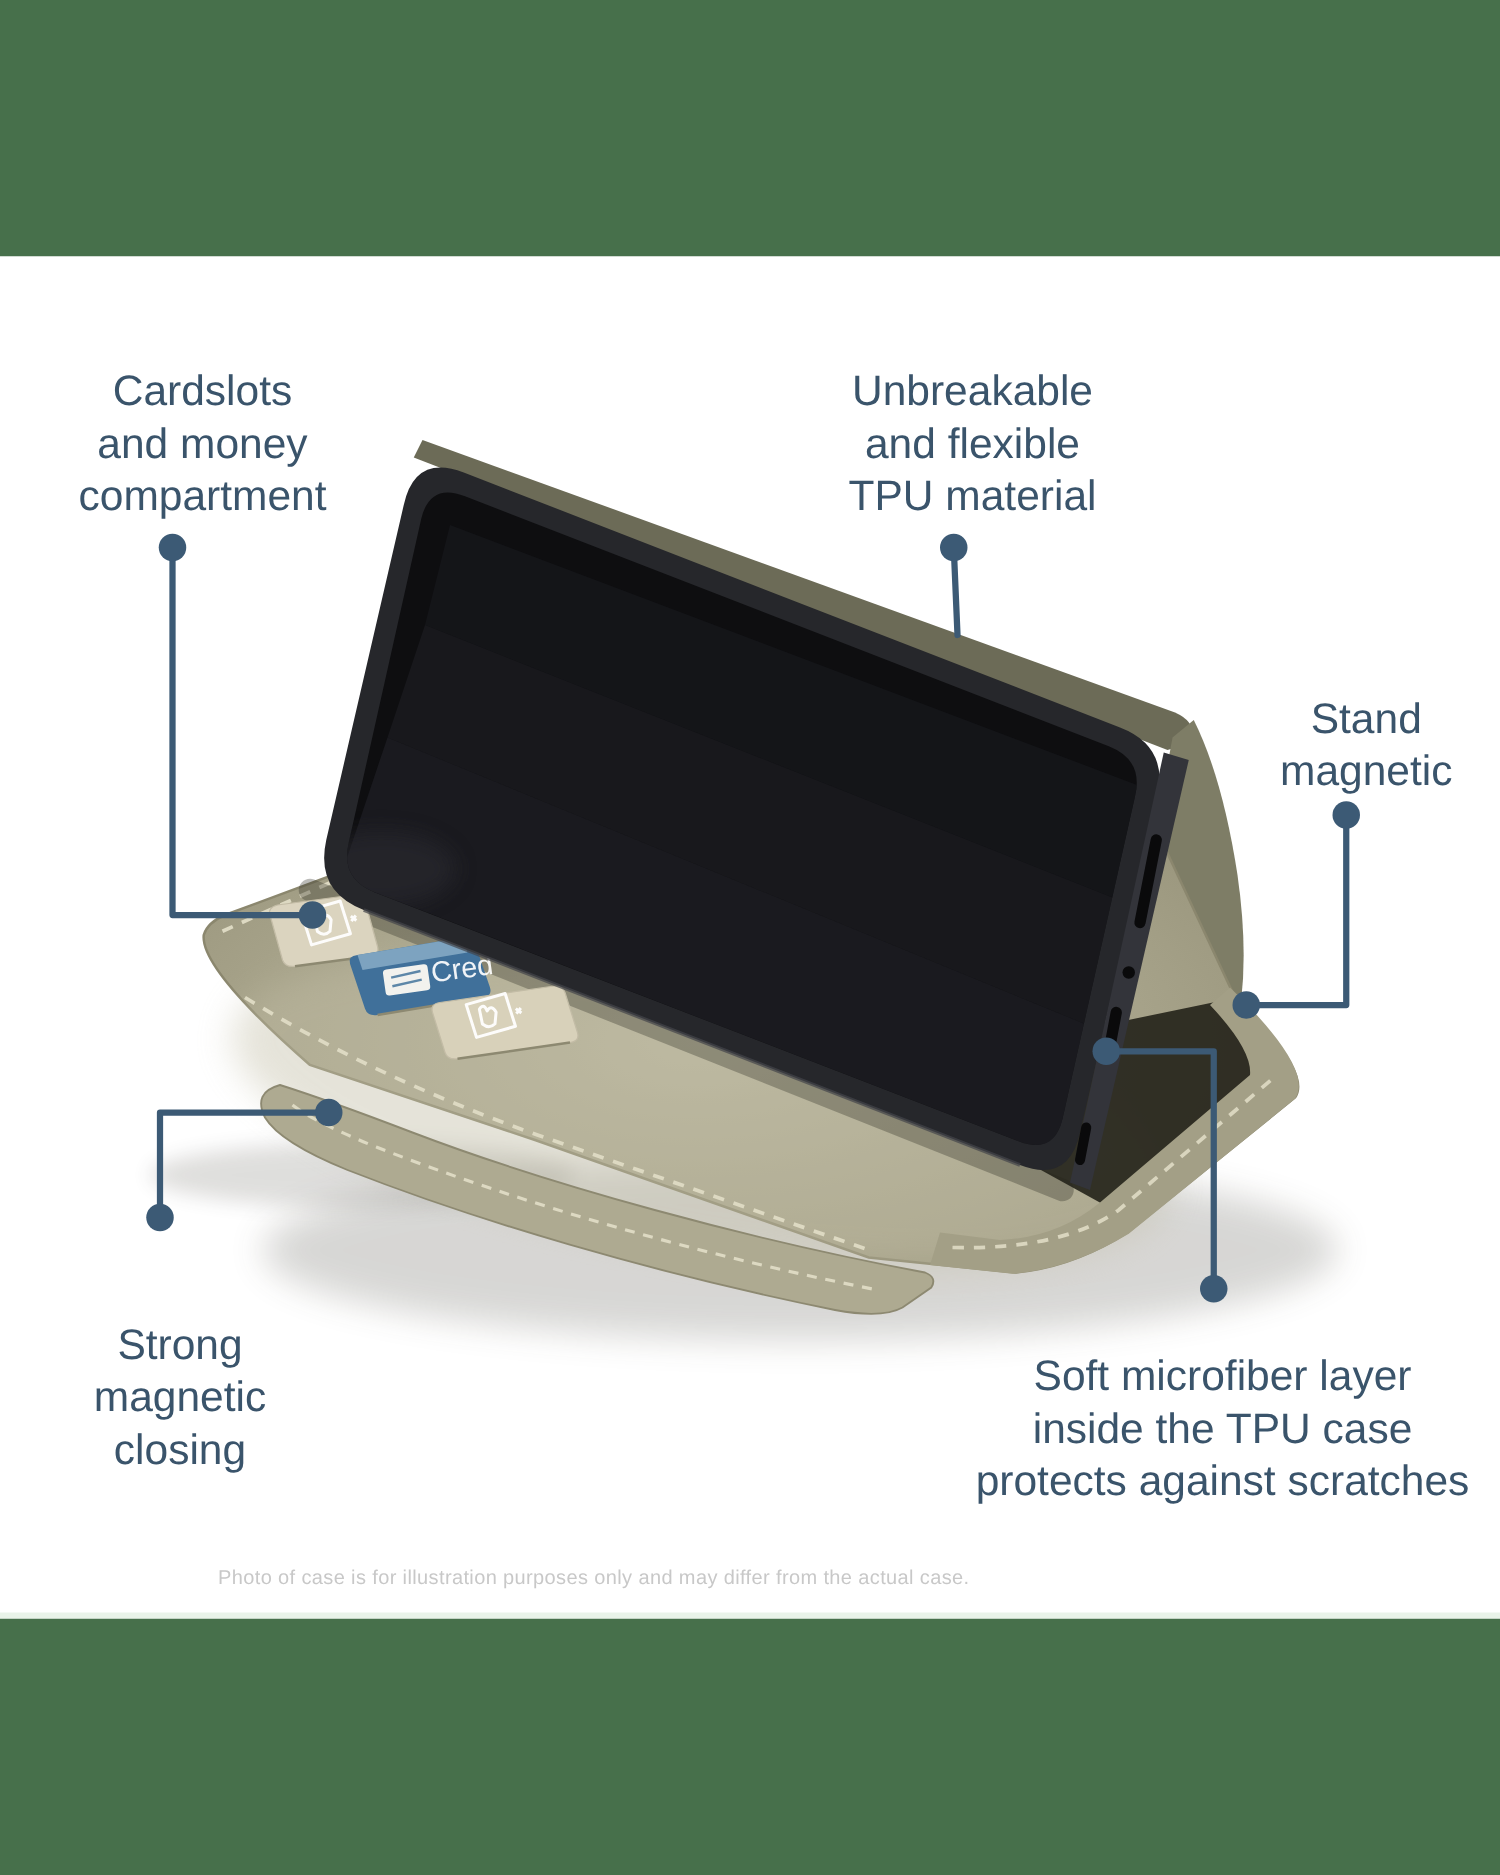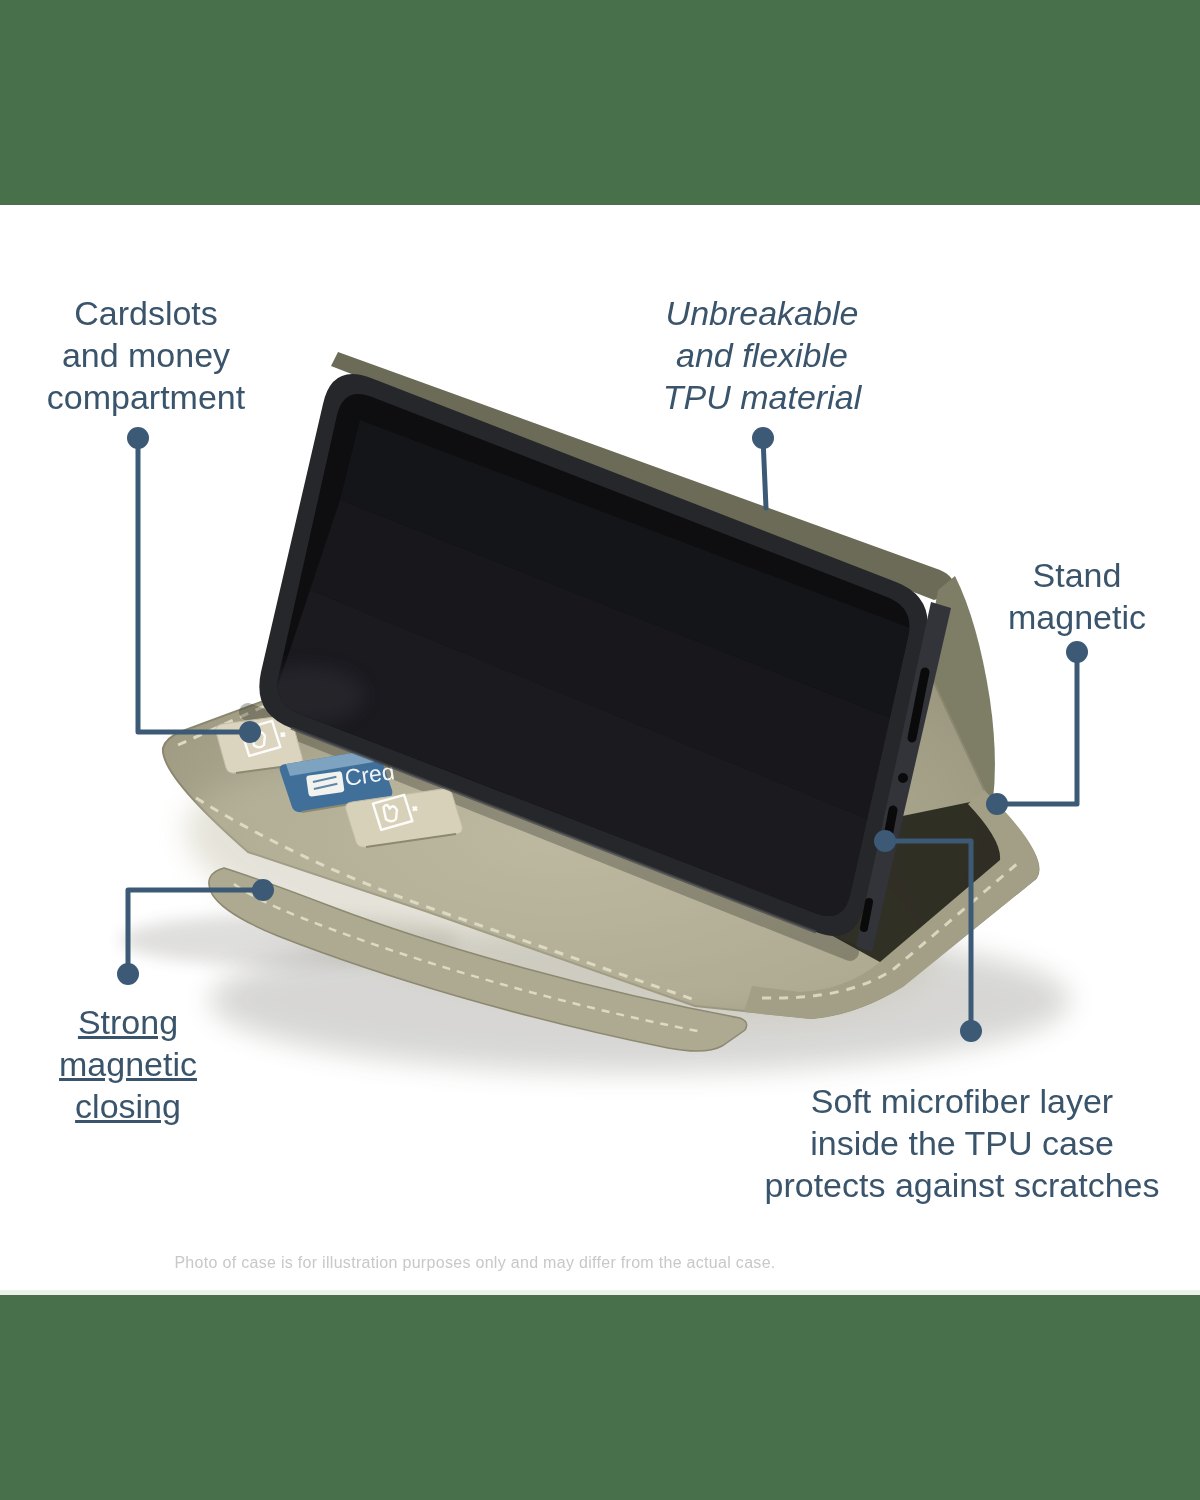--- a/index.html
+++ b/index.html
@@ -9,26 +9,26 @@
     font-family:"Liberation Sans", sans-serif;
   }
   .bar{position:absolute;left:0;width:1200px;height:205px;background:#47704b;}
   .bar-top{top:0;}
   .bar-bottom{top:1295px;}
   .bar-fade{position:absolute;left:0;top:1290px;width:1200px;height:5px;background:#e9f3e9;}
   .stage{position:absolute;left:0;top:0;width:1200px;height:1500px;}
   .label{
     position:absolute;
     font-size:34px;line-height:42px;
-    color:#3a546b;text-align:center;white-space:pre-line;
+    color:#3a546b;text-align:center;white-space:pre-line;padding-left:16px;
   }
   .label-cardslots{left:0px;top:292px;width:292px;}
-  .label-tpu{left:612px;top:292px;width:300px;font-style:italic;}
+  .label-tpu{left:612px;top:292px;width:300px;}
   .label-stand{left:967px;top:554px;width:220px;}
-  .label-magnetic{left:0px;top:1001px;width:256px;text-decoration:underline;}
+  .label-magnetic{left:0px;top:1055px;width:256px;}
   .label-microfiber{left:734px;top:1056px;width:456px;margin-top:24px;}
   .disclaimer{
     position:absolute;left:0;top:1248px;width:950px;
     font-size:16px;line-height:30px;color:#c8c8c8;text-align:center;
     letter-spacing:0.3px;
   }
 </style>
 </head>
 <body>
 

